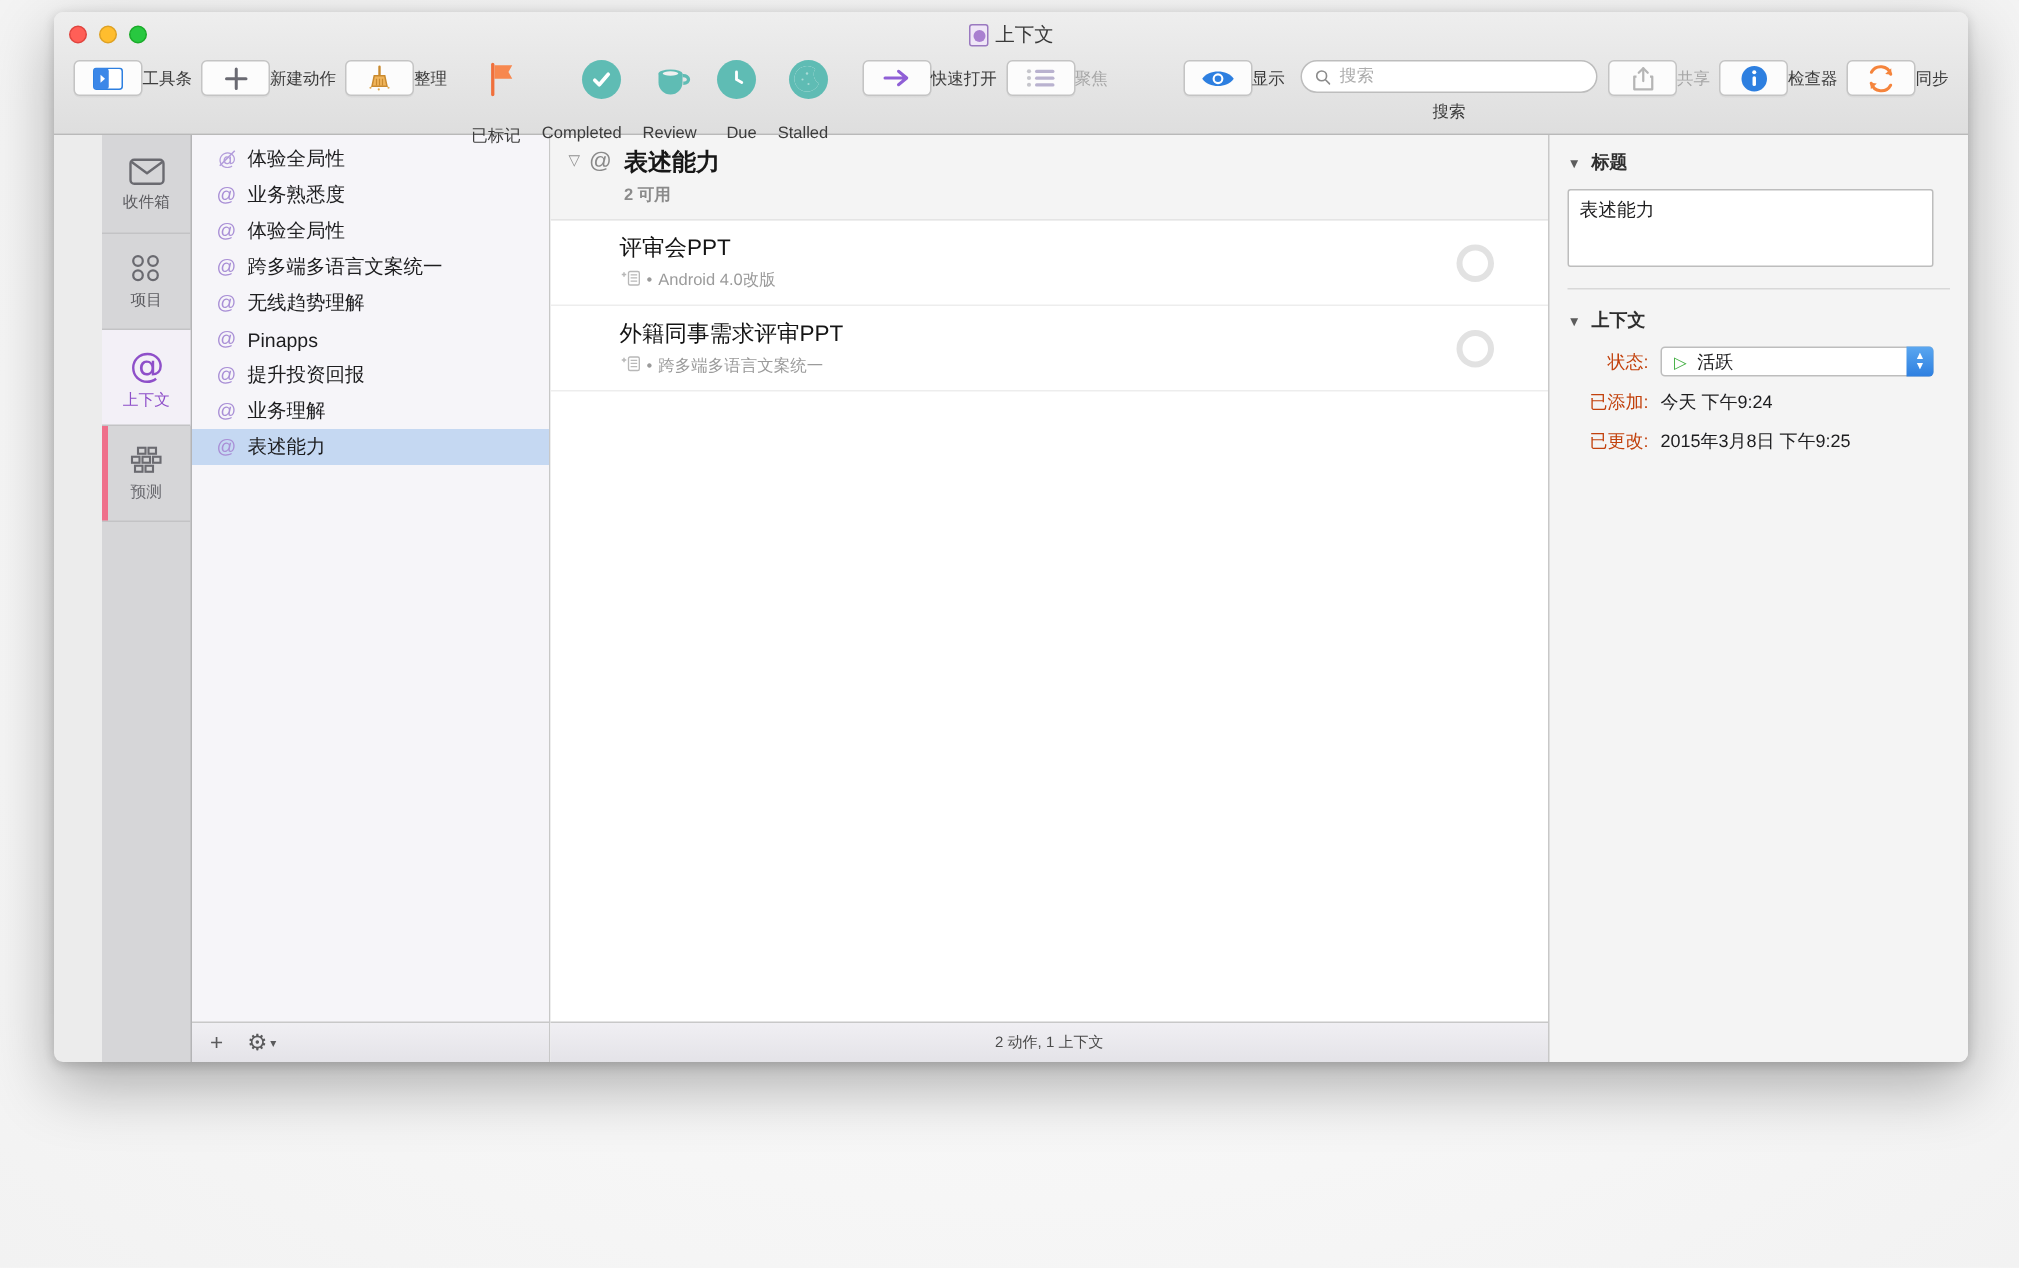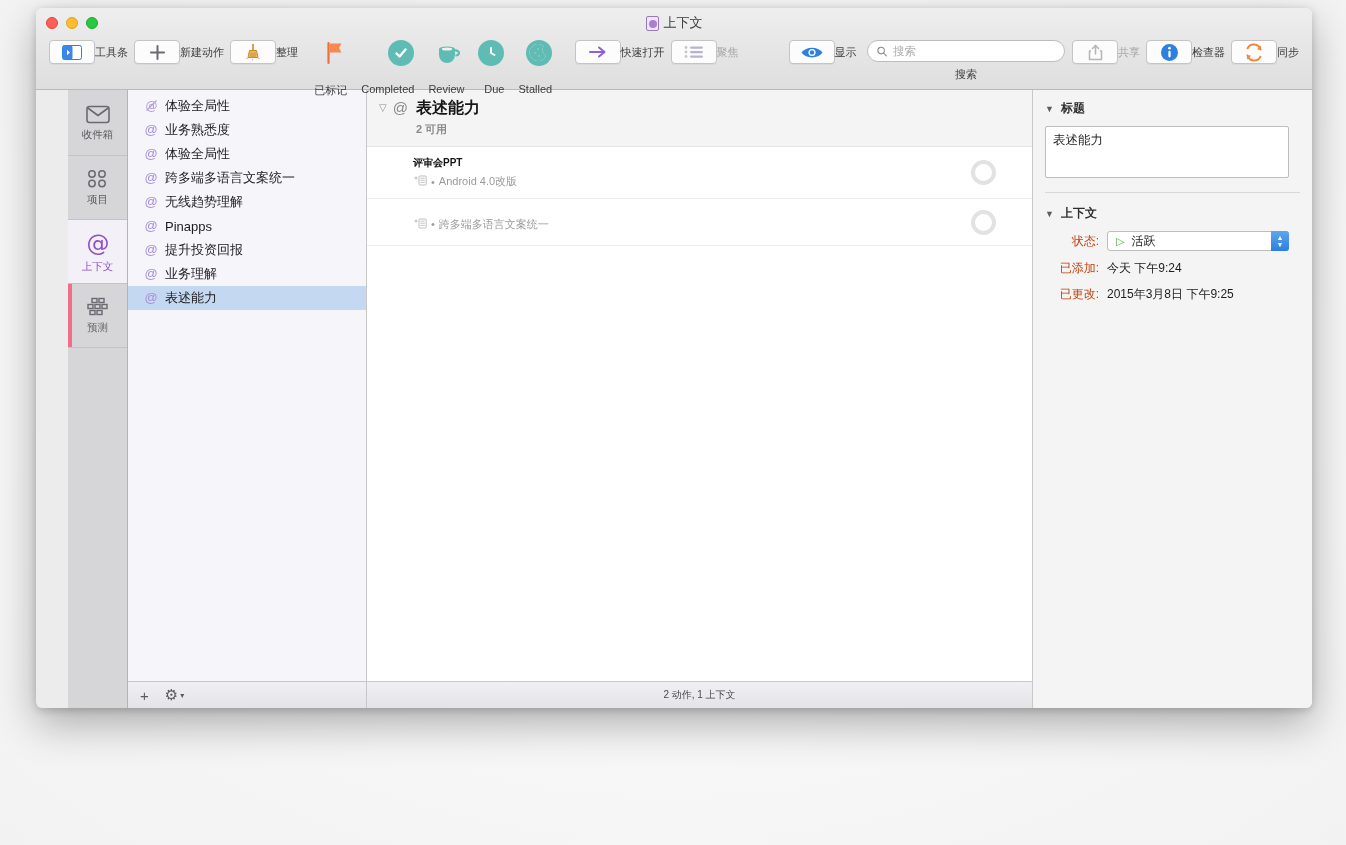--- a/index.html
+++ b/index.html
@@ -158,21 +158,21 @@
   }
   .head-text .title { font-size: 16px; font-weight: bold; color: #171717; }
   .head-text .sub { font-size: 11px; color: #8a8a8a; font-weight: bold; margin-top: 3px; }
 
   .task-row {
     display: flex; align-items: center;
     border-bottom: 1px solid #ededed;
     padding: 9px 12px 9px 46px; min-height: 47px;
   }
   .task-main { flex: 1; min-width: 0; }
-  .task-title { font-size: 10px; font-weight: bold; color: #141414; }
+  .task-title { font-size: 15px; font-weight: normal; color: #141414; }
   .task-meta {
     font-size: 11px; color: #9b9b9b; margin-top: 4px;
     display: flex; align-items: center; gap: 4px;
   }
   .meta-ico { color: #b8b8b8; font-size: 11px; letter-spacing: -1px; }
   .checkbox {
     width: 25px; height: 25px; border-radius: 50%;
     border: 4px solid #e2e2e2; background: #fff; flex: none; margin-right: 24px;
   }
 
@@ -563,20 +563,21 @@
               </span>
               <span>•</span>
               <span>Android 4.0改版</span>
             </div>
           </div>
           <div class="checkbox"></div>
         </div>
 
         <div class="task-row">
           <div class="task-main">
+            <div class="task-title">外籍同事需求评审PPT</div>
             <div class="task-meta">
               <span class="meta-ico">
                 <svg width="14" height="11" viewBox="0 0 14 11">
                   <path d="M1.5 3 H4.5 M3 1.5 V4.5" stroke="#b8b8b8" stroke-width="1"></path>
                   <rect x="6" y="1" width="7.2" height="9" rx="1" stroke="#b8b8b8" stroke-width="0.9" fill="none"></rect>
                   <path d="M7.4 3.2 H11.8 M7.4 5.3 H11.8 M7.4 7.4 H11.8" stroke="#b8b8b8" stroke-width="0.8"></path>
                 </svg>
               </span>
               <span>•</span>
               <span>跨多端多语言文案统一</span>

